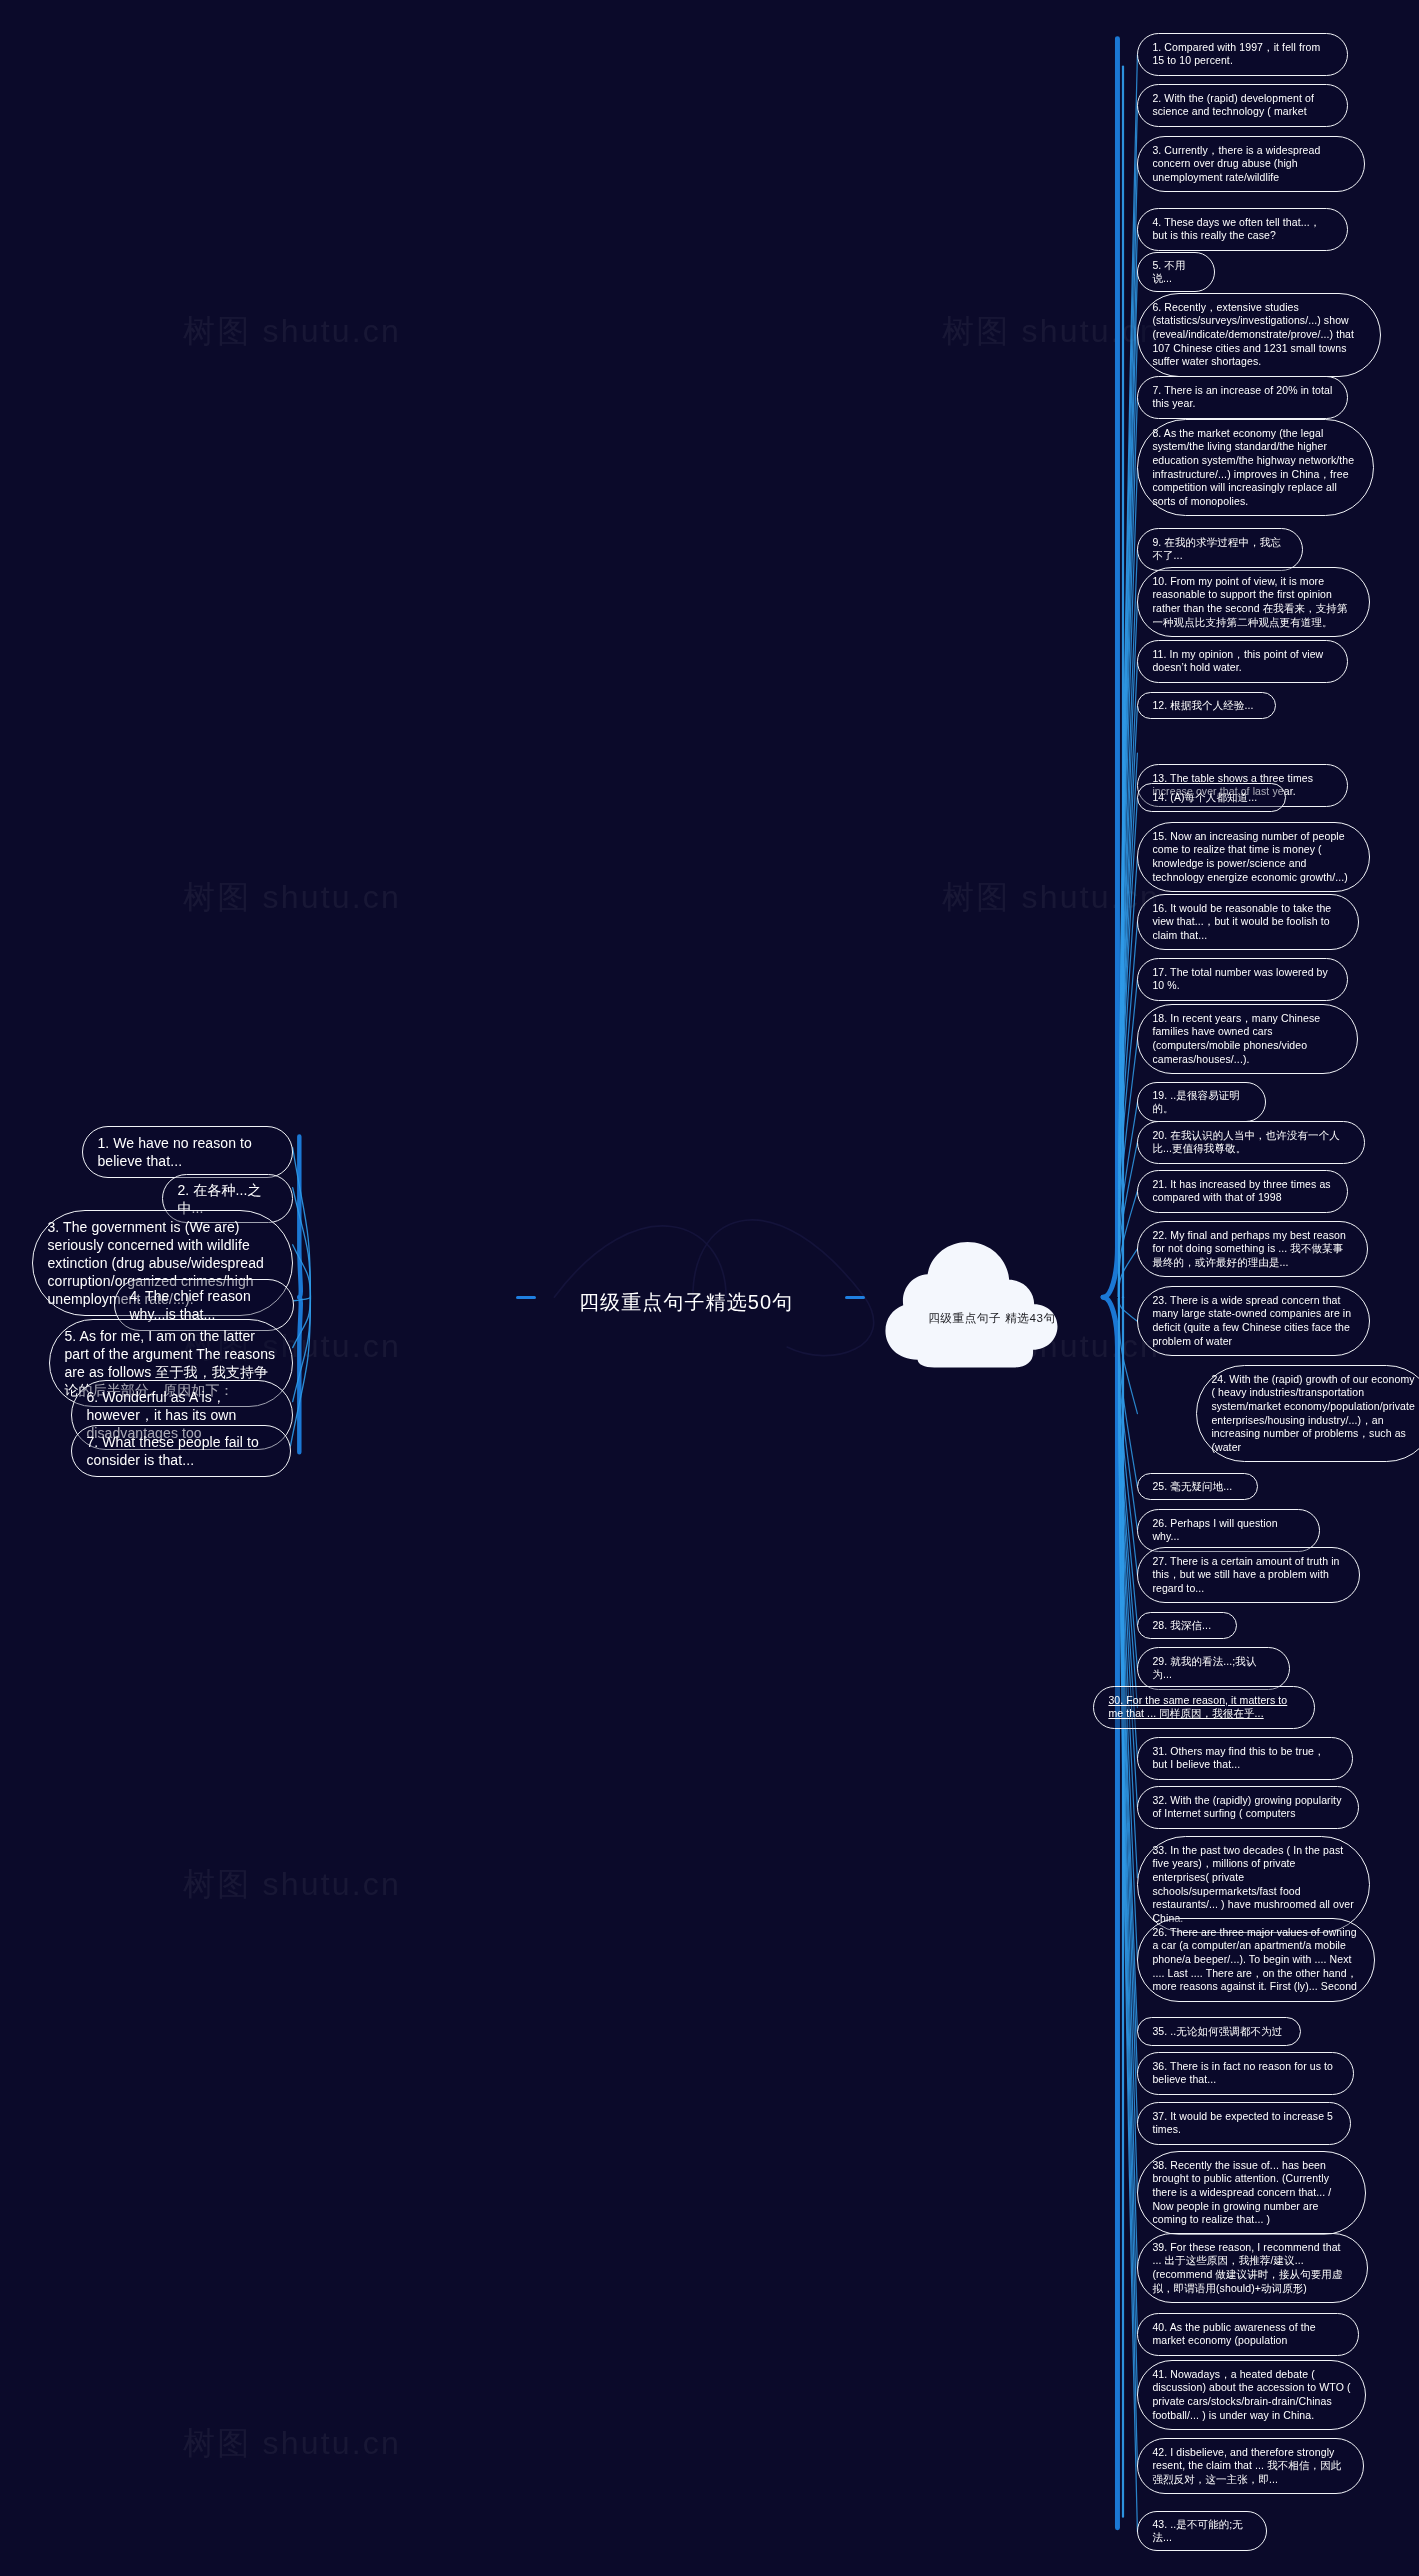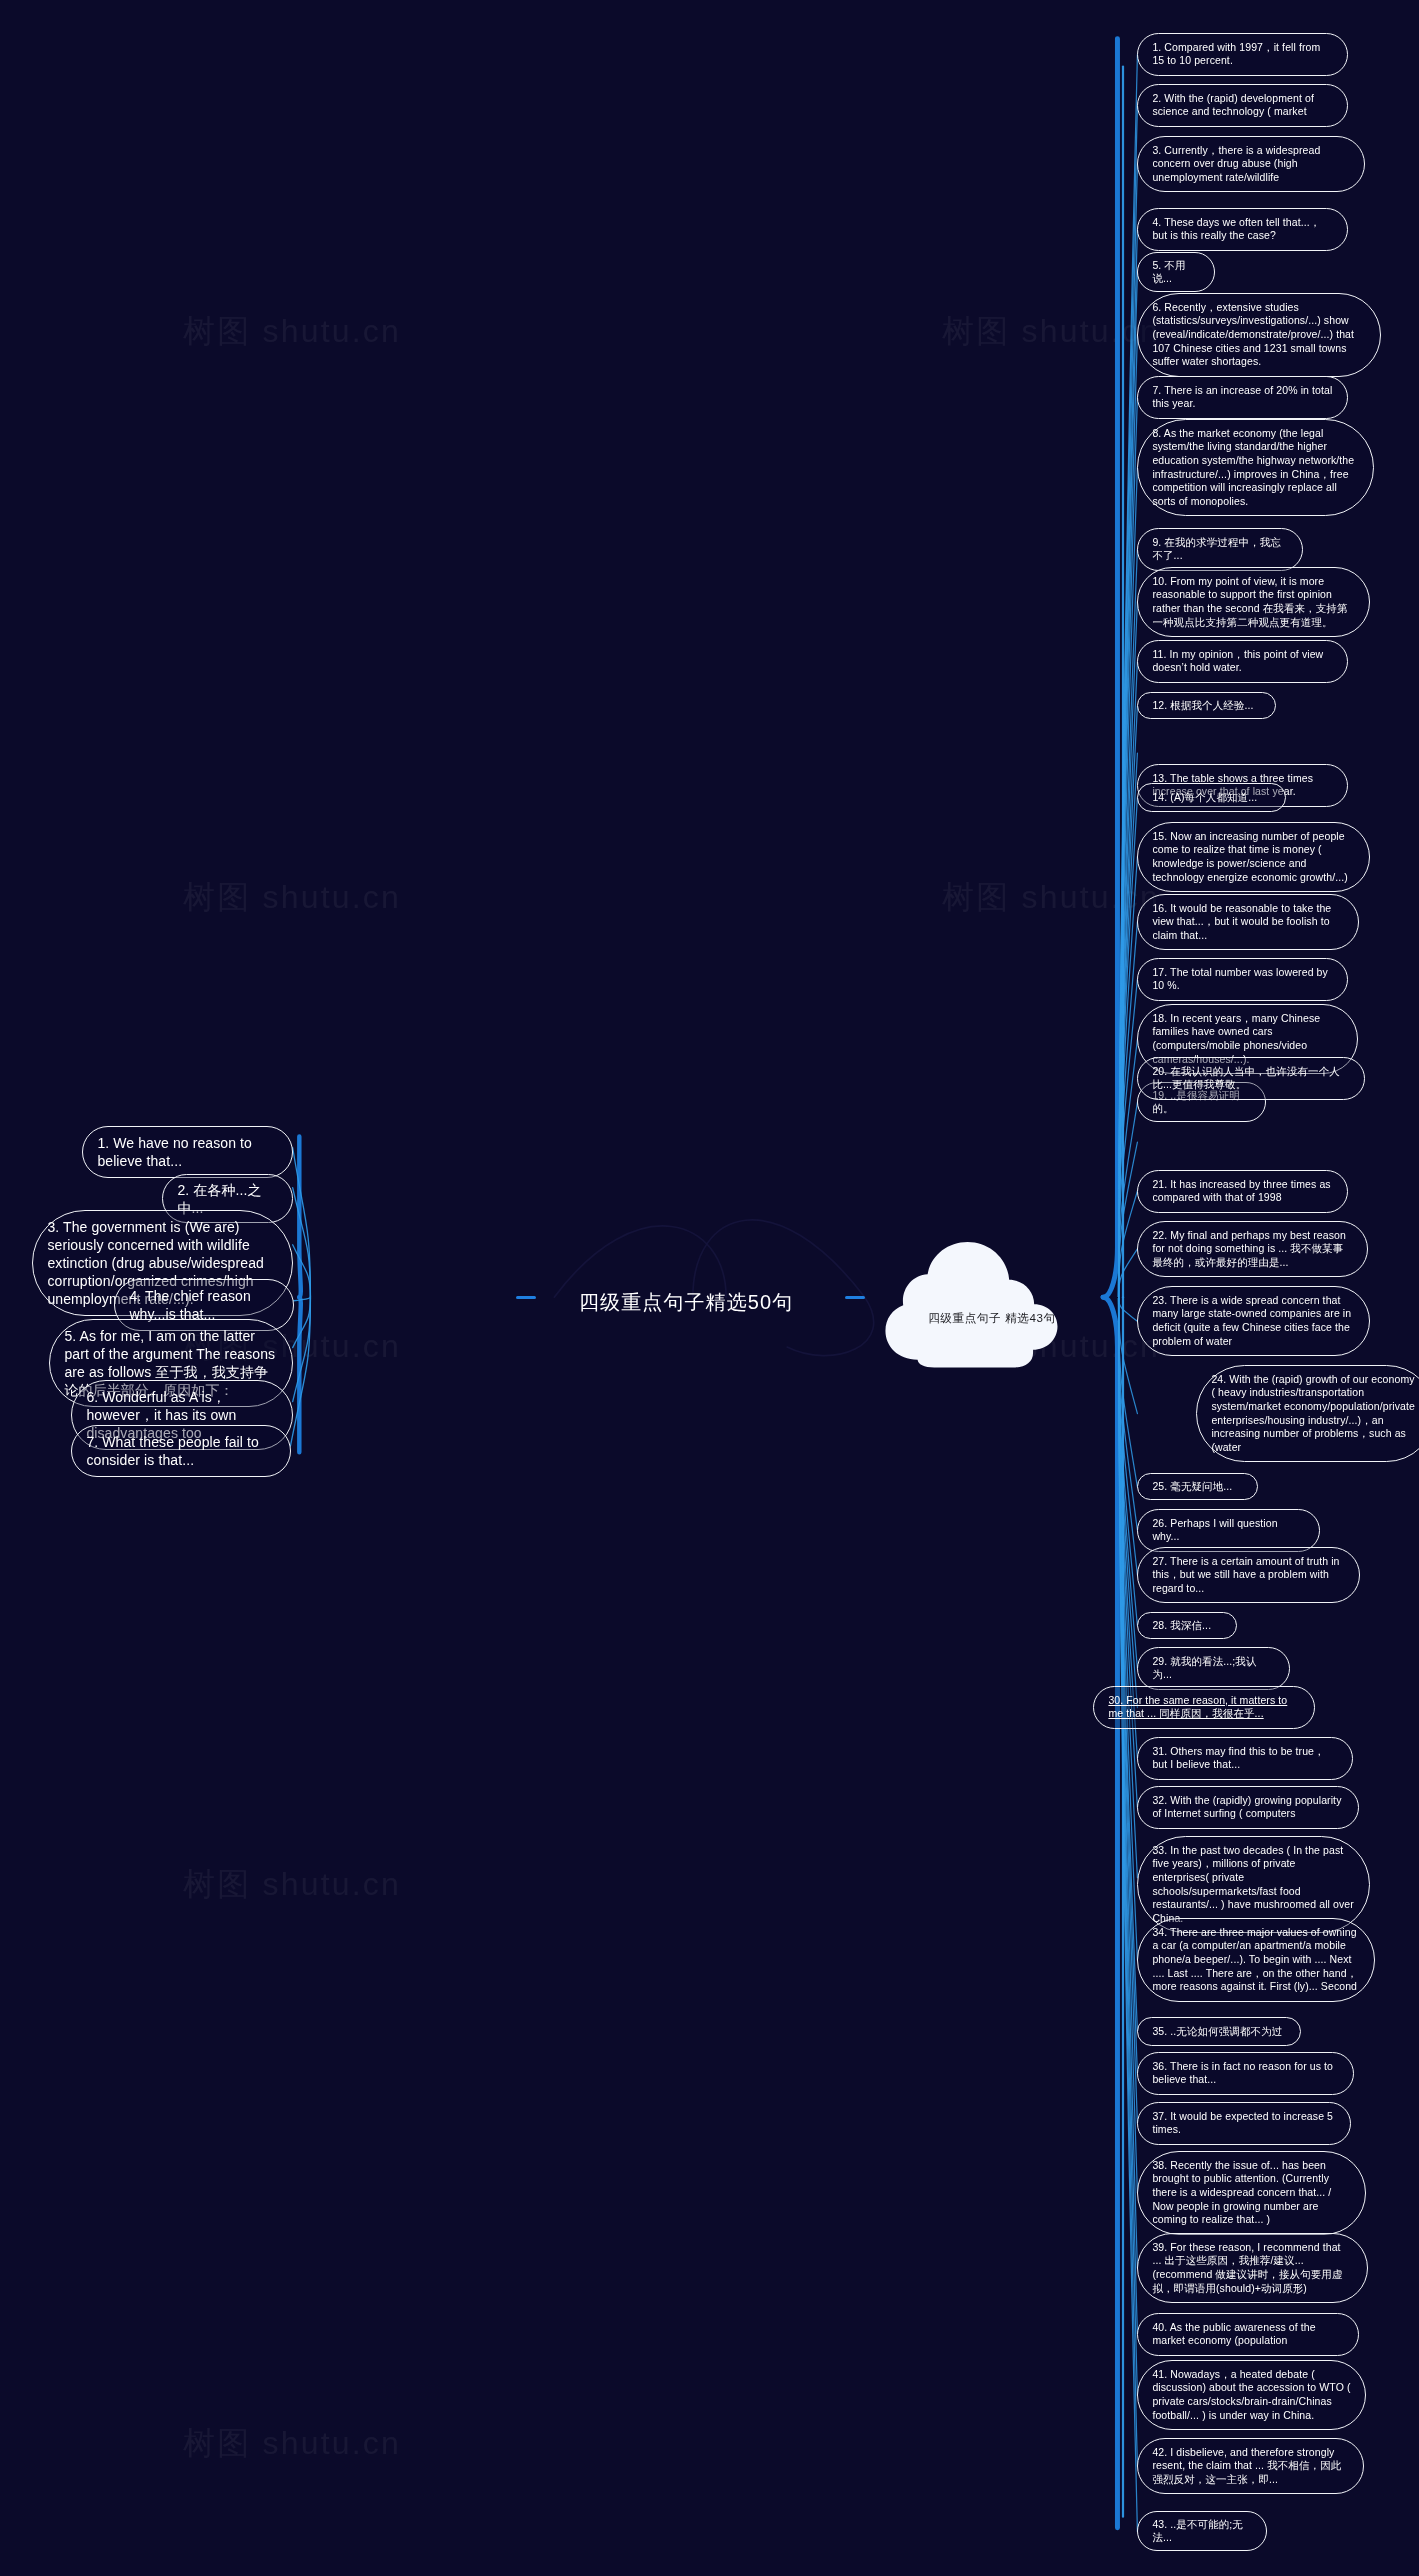--- a/index.html
+++ b/index.html
@@ -218,35 +218,35 @@
       <div class="node right" style="left: 1137px; top: 567px; width: 233px;"><span>10. From my point of view, it is more reasonable to support the first opinion rather than the second 在我看来，支持第一种观点比支持第二种观点更有道理。</span></div>
       <div class="node right" style="left: 1137px; top: 640px; width: 211px;"><span>11. In my opinion，this point of view doesn’t hold water.</span></div>
       <div class="node right small" style="left: 1137px; top: 692px; width: 139px;"><span>12. 根据我个人经验...</span></div>
       <div class="node right" style="left: 1137px; top: 732px; width: 211px; margin-top: 32px;"><span>13. The table shows a three times increase over that of last year.</span></div>
       <div class="node right" style="left: 1137px; top: 783px; width: 149px;"><span>14. (A)每个人都知道...</span></div>
       <div class="node right" style="left: 1137px; top: 822px; width: 233px;"><span>15. Now an increasing number of people come to realize that time is money ( knowledge is power/science and technology energize economic growth/...)</span></div>
       <div class="node right" style="left: 1137px; top: 894px; width: 222px;"><span>16. It would be reasonable to take the view that...，but it would be foolish to claim that...</span></div>
       <div class="node right" style="left: 1137px; top: 958px; width: 211px;"><span>17. The total number was lowered by 10 %.</span></div>
       <div class="node right" style="left: 1137px; top: 1004px; width: 221px;"><span>18. In recent years，many Chinese families have owned cars (computers/mobile phones/video cameras/houses/...).</span></div>
       <div class="node right small" style="left: 1137px; top: 1082px; width: 129px;"><span>19. ..是很容易证明的。</span></div>
-      <div class="node right" style="left: 1137px; top: 1057px; width: 228px;"><span>20. 在我认识的人当中，也许没有一个人比...更值得我尊敬。</span></div>
+      <div class="node right" style="left: 1137px; top: 1121px; width: 228px;"><span>20. 在我认识的人当中，也许没有一个人比...更值得我尊敬。</span></div>
       <div class="node right" style="left: 1137px; top: 1170px; width: 211px;"><span>21. It has increased by three times as compared with that of 1998</span></div>
       <div class="node right" style="left: 1137px; top: 1221px; width: 231px;"><span>22. My final and perhaps my best reason for not doing something is ... 我不做某事最终的，或许最好的理由是...</span></div>
       <div class="node right" style="left: 1137px; top: 1286px; width: 233px;"><span>23. There is a wide spread concern that many large state-owned companies are in deficit (quite a few Chinese cities face the problem of water</span></div>
       <div class="node right" style="left: 1196px; top: 1365px; width: 239px;"><span>24. With the (rapid) growth of our economy ( heavy industries/transportation system/market economy/population/private enterprises/housing industry/...)，an increasing number of problems，such as (water</span></div>
       <div class="node right small" style="left: 1137px; top: 1473px; width: 121px;"><span>25. 毫无疑问地...</span></div>
       <div class="node right" style="left: 1137px; top: 1509px; width: 183px;"><span>26. Perhaps I will question why...</span></div>
       <div class="node right" style="left: 1137px; top: 1547px; width: 223px;"><span>27. There is a certain amount of truth in this，but we still have a problem with regard to...</span></div>
       <div class="node right small" style="left: 1137px; top: 1612px; width: 100px;"><span>28. 我深信...</span></div>
       <div class="node right" style="left: 1137px; top: 1647px; width: 153px;"><span>29. 就我的看法...;我认为...</span></div>
       <div class="node right" style="left: 1093px; top: 1686px; width: 222px; text-decoration: underline;"><span>30. For the same reason, it matters to me that ... 同样原因，我很在乎...</span></div>
       <div class="node right" style="left: 1137px; top: 1737px; width: 216px;"><span>31. Others may find this to be true，but I believe that...</span></div>
       <div class="node right" style="left: 1137px; top: 1786px; width: 222px;"><span>32. With the (rapidly) growing popularity of Internet surfing ( computers</span></div>
       <div class="node right" style="left: 1137px; top: 1836px; width: 233px;"><span>33. In the past two decades ( In the past five years)，millions of private enterprises( private schools/supermarkets/fast food restaurants/... ) have mushroomed all over China.</span></div>
-      <div class="node right" style="left: 1137px; top: 1918px; width: 238px;"><span>34. There are three major values of owning a car (a computer/an apartment/a mobile phone/a beeper/...). To begin with .... Next .... Last .... There are，on the other hand，more reasons against it. First (ly)... Second</span></div>
+      <div class="node right" style="left: 1137px; top: 1918px; width: 238px;"><span>26. There are three major values of owning a car (a computer/an apartment/a mobile phone/a beeper/...). To begin with .... Next .... Last .... There are，on the other hand，more reasons against it. First (ly)... Second</span></div>
       <div class="node right" style="left: 1137px; top: 2017px; width: 164px;"><span>35. ..无论如何强调都不为过</span></div>
       <div class="node right" style="left: 1137px; top: 2052px; width: 217px;"><span>36. There is in fact no reason for us to believe that...</span></div>
       <div class="node right" style="left: 1137px; top: 2102px; width: 214px;"><span>37. It would be expected to increase 5 times.</span></div>
       <div class="node right" style="left: 1137px; top: 2151px; width: 229px;"><span>38. Recently the issue of... has been brought to public attention. (Currently there is a widespread concern that... / Now people in growing number are coming to realize that... )</span></div>
       <div class="node right" style="left: 1137px; top: 2233px; width: 231px;"><span>39. For these reason, I recommend that ... 出于这些原因，我推荐/建议... (recommend 做建议讲时，接从句要用虚拟，即谓语用(should)+动词原形)</span></div>
       <div class="node right" style="left: 1137px; top: 2313px; width: 222px;"><span>40. As the public awareness of the market economy (population</span></div>
       <div class="node right" style="left: 1137px; top: 2360px; width: 229px;"><span>41. Nowadays，a heated debate ( discussion) about the accession to WTO ( private cars/stocks/brain-drain/Chinas football/... ) is under way in China.</span></div>
       <div class="node right" style="left: 1137px; top: 2438px; width: 227px;"><span>42. I disbelieve, and therefore strongly resent, the claim that ... 我不相信，因此强烈反对，这一主张，即...</span></div>
       <div class="node right small" style="left: 1137px; top: 2511px; width: 130px;"><span>43. ..是不可能的;无法...</span></div>
     </div>

